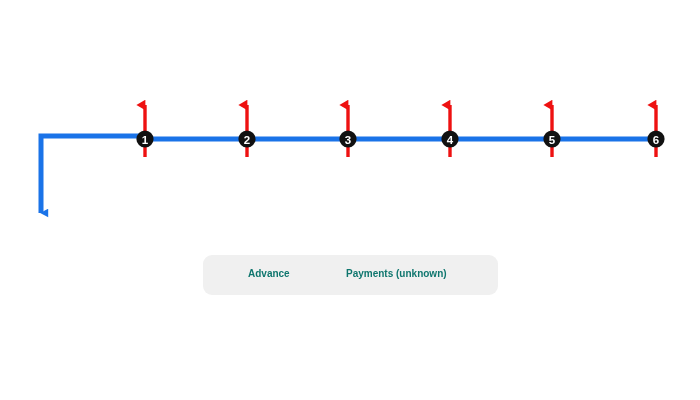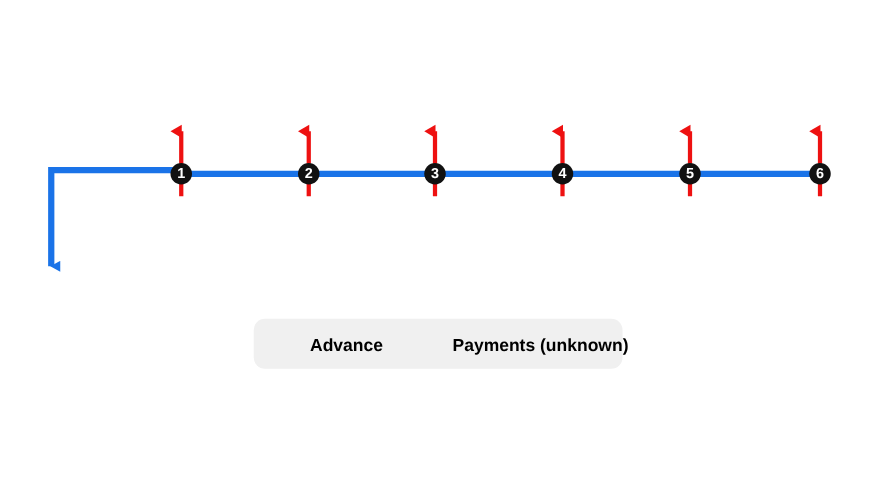--- a/index.html
+++ b/index.html
@@ -27,32 +27,32 @@
     top: 255px;
     width: 295px;
     height: 40px;
     background: #f0f0f0;
     border-radius: 9px;
     box-sizing: border-box;
   }
   .legend-label {
     position: absolute;
     font-family: "Liberation Sans", sans-serif;
-    font-size: 14px;
+    font-size: 10px;
     font-weight: bold;
-    color: #000000;
+    color: #0f766e;
     white-space: nowrap;
     line-height: 1;
   }
   #legend-label-advance {
     left: 45px;
     top: 14px;
   }
   #legend-label-payments {
-    left: 159px;
+    left: 143px;
     top: 14px;
   }
 </style>
 </head>
 <body>
 
 <svg id="canvas" viewBox="0 0 700 400" width="700" height="400" xmlns="http://www.w3.org/2000/svg">
 
   <defs>
     <marker id="arrow-blue-down" markerWidth="9" markerHeight="9" refX="4.5" refY="7.6" orient="auto" markerUnits="userSpaceOnUse">

